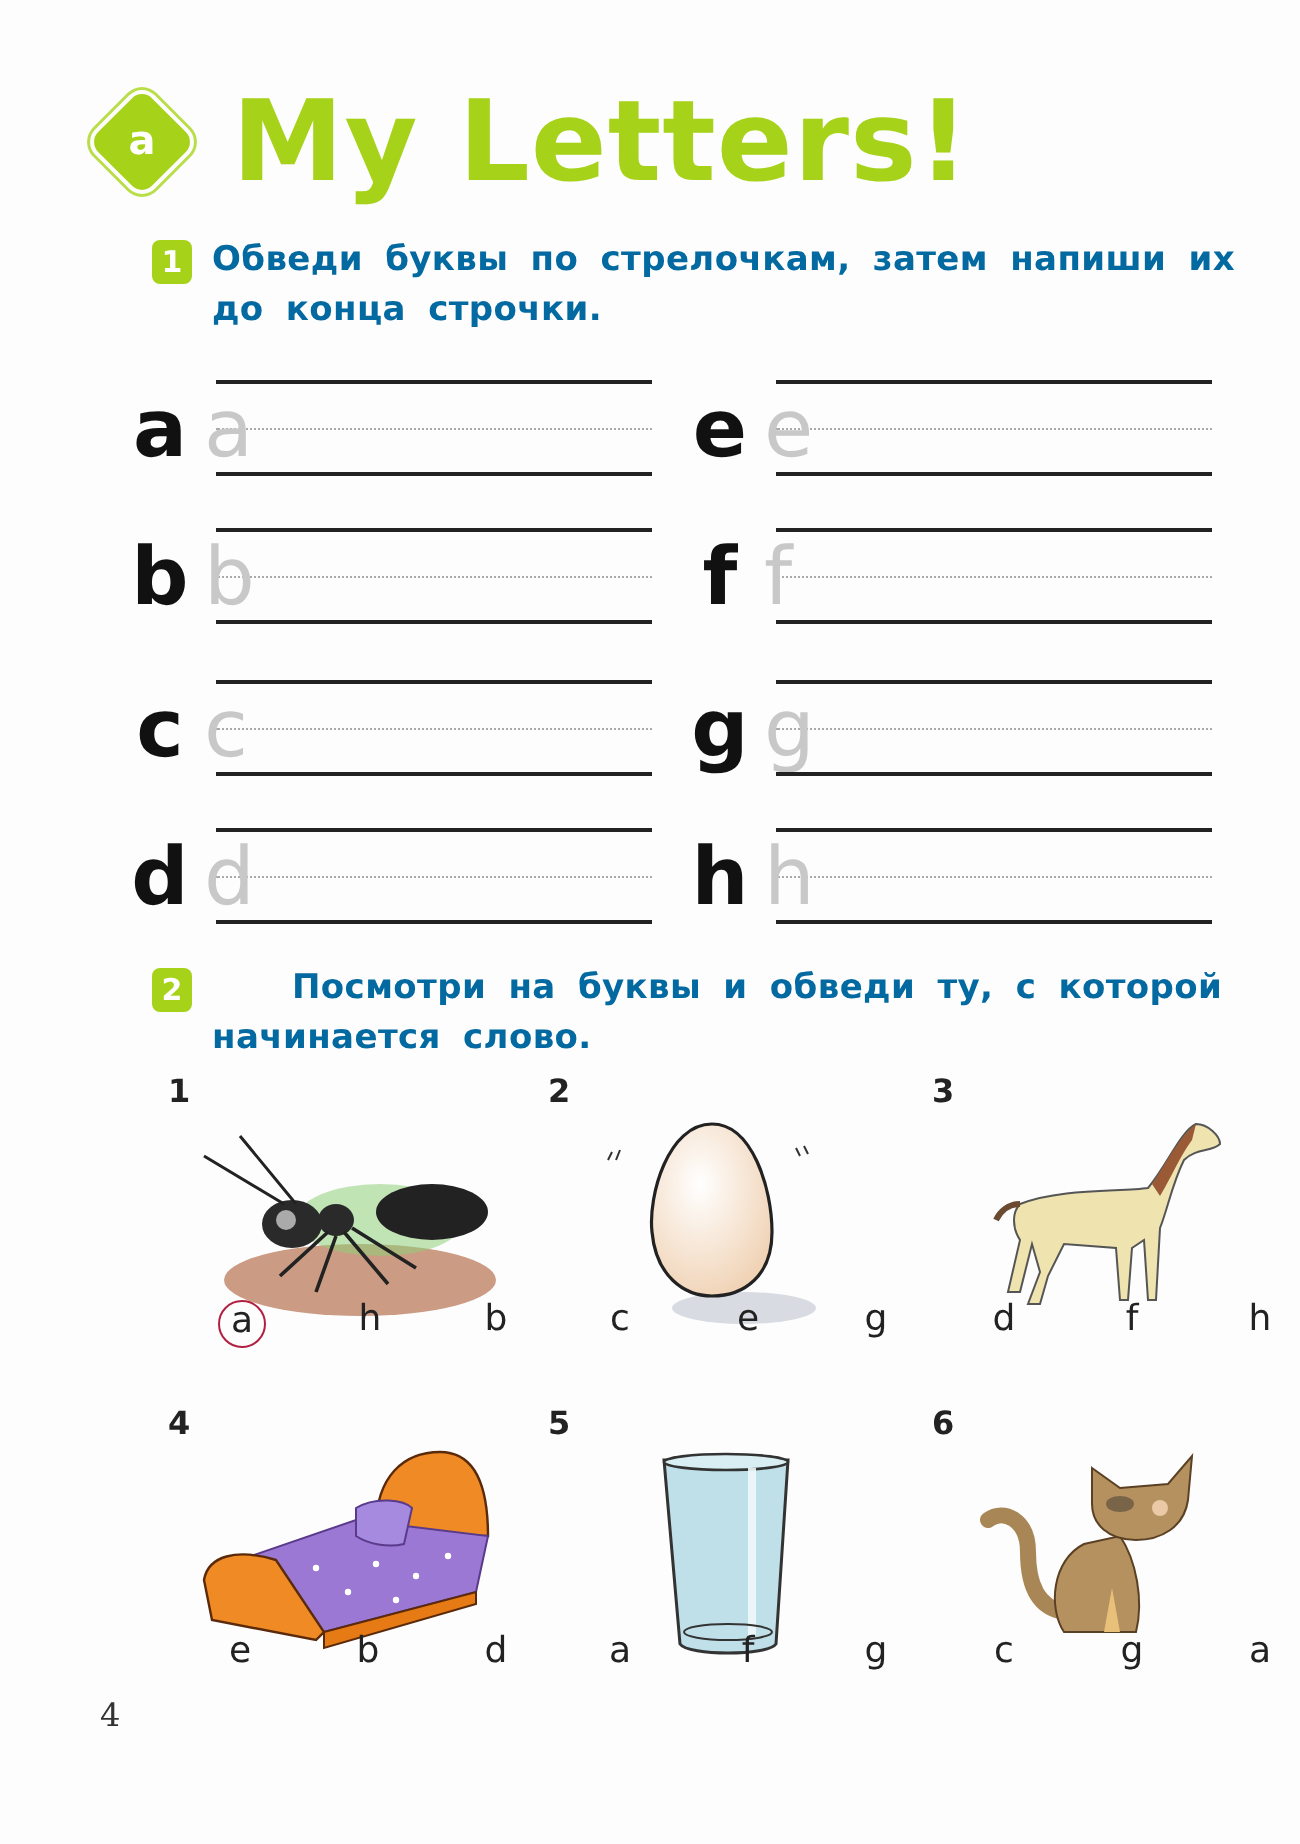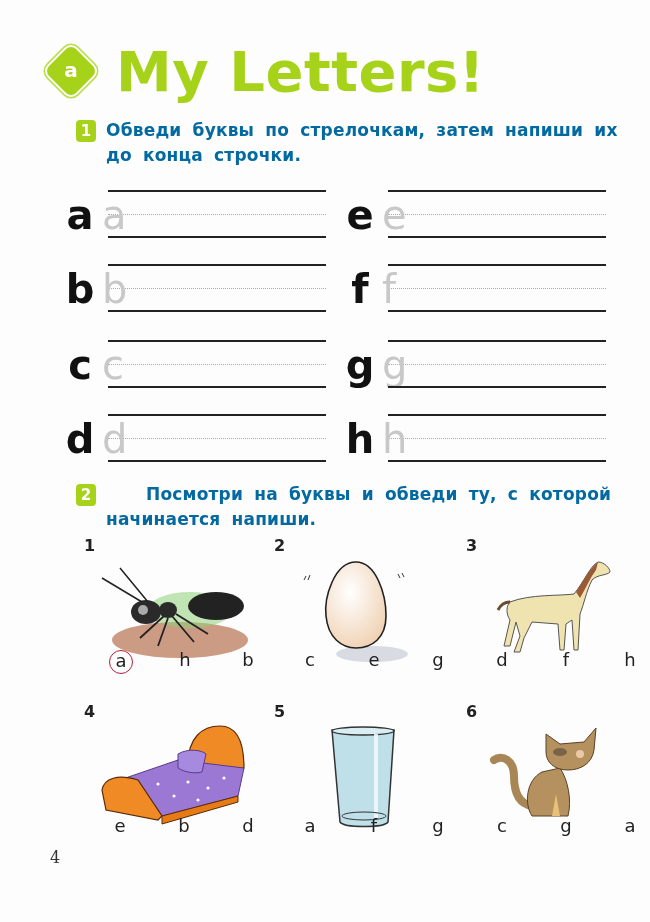--- a/index.html
+++ b/index.html
@@ -124,21 +124,21 @@
 <div class="wblock" style="left:340px; top:400px;">
   <div class="model">h</div>
   <div class="line-top"></div>
   <div class="line-mid"></div>
   <div class="trace">h</div>
   <div class="line-base"></div>
 </div>
 
 <div class="ex-num" style="left:76px; top:484px;">2</div>
 <div class="ex-text" style="left:106px; top:482px;margin-left:40px;">Посмотри на буквы и обведи ту, с которой</div>
-<div class="ex-text" style="left:106px; top:507px;">начинается напиши.</div>
+<div class="ex-text" style="left:106px; top:507px;">начинается слово.</div>
 
 <div class="card" style="left:84px; top:536px;">
   <div class="num">1</div>
   <svg class="pic" viewBox="0 0 160 105">
     <ellipse cx="82" cy="82" rx="68" ry="18" fill="#b97a5a" opacity="0.75"></ellipse>
     <ellipse cx="92" cy="52" rx="42" ry="18" fill="#8fcf7a" opacity="0.55"></ellipse>
     <ellipse cx="118" cy="48" rx="28" ry="14" fill="#222"></ellipse>
     <ellipse cx="70" cy="52" rx="9" ry="8" fill="#2a2a2a"></ellipse>
     <ellipse cx="48" cy="54" rx="15" ry="12" fill="#2a2a2a"></ellipse>
     <circle cx="45" cy="52" r="5" fill="#aaa"></circle>

